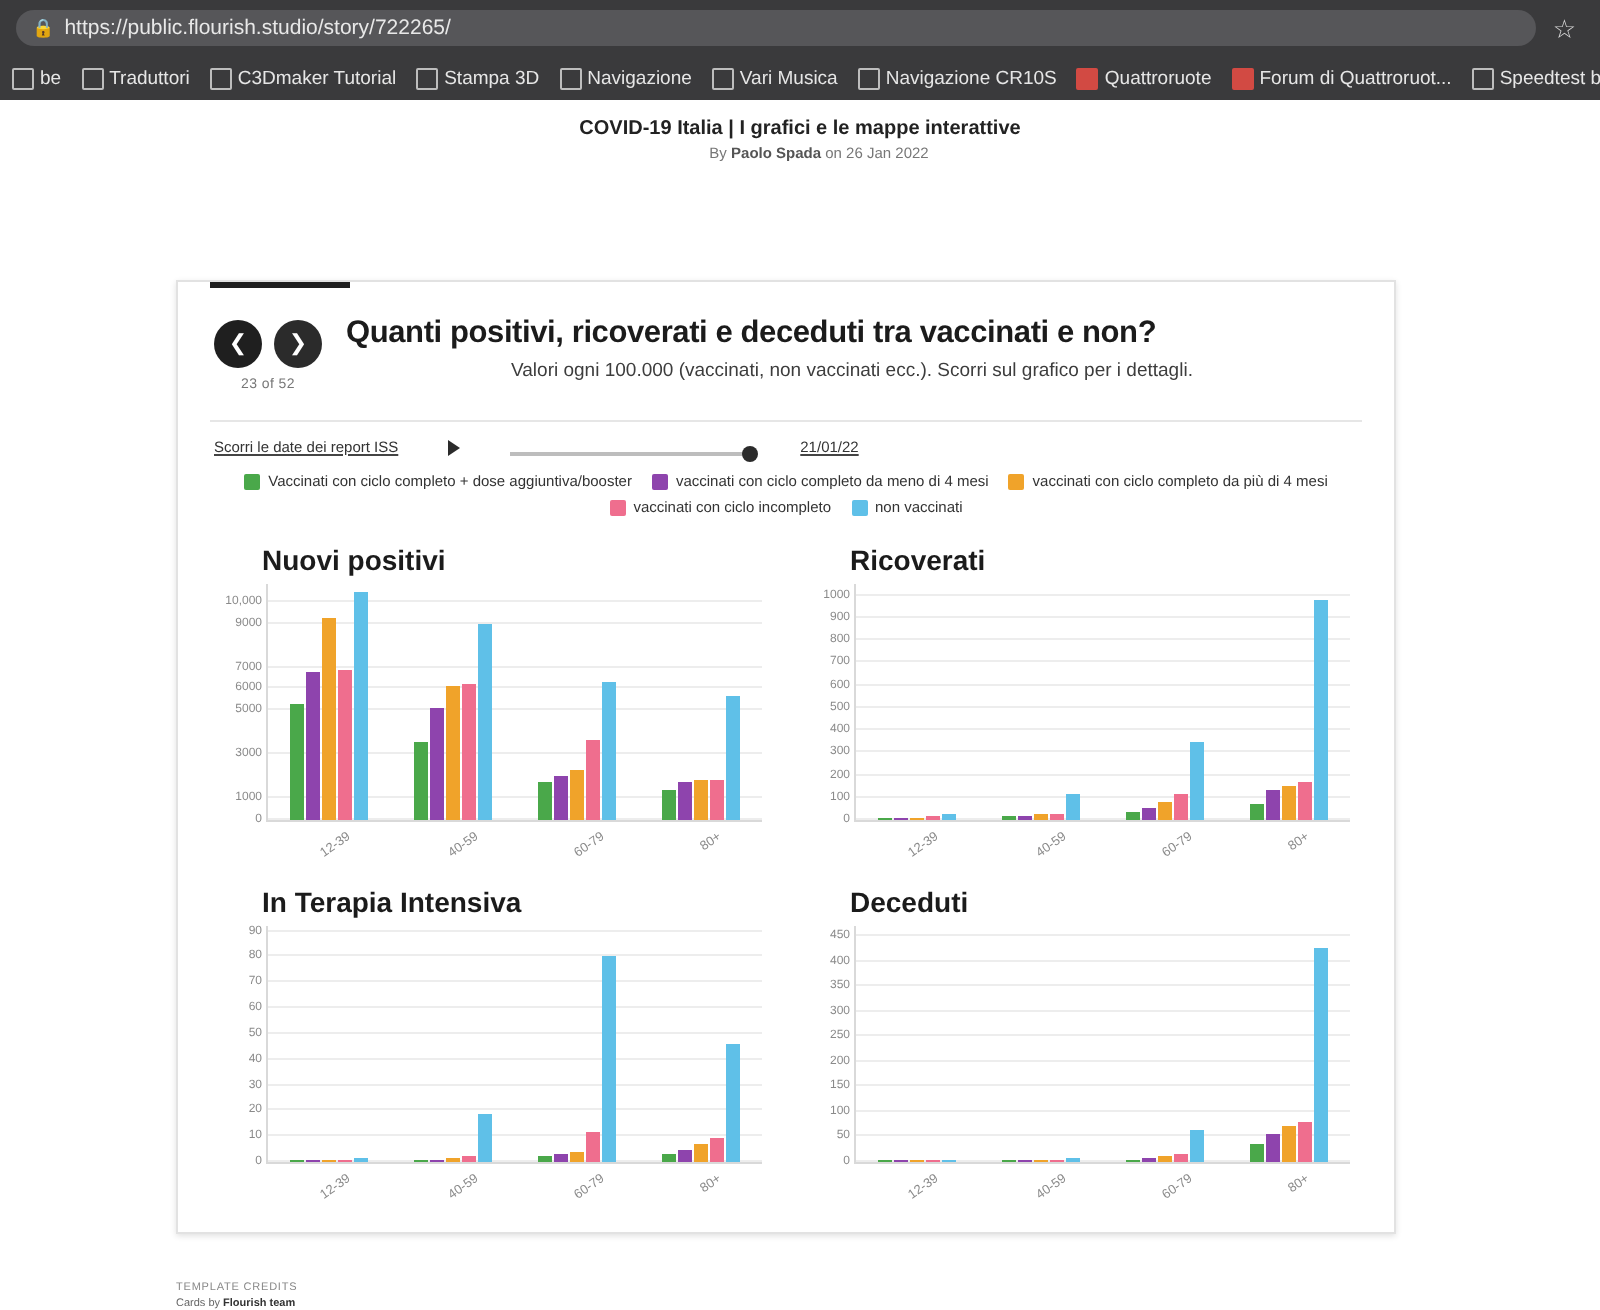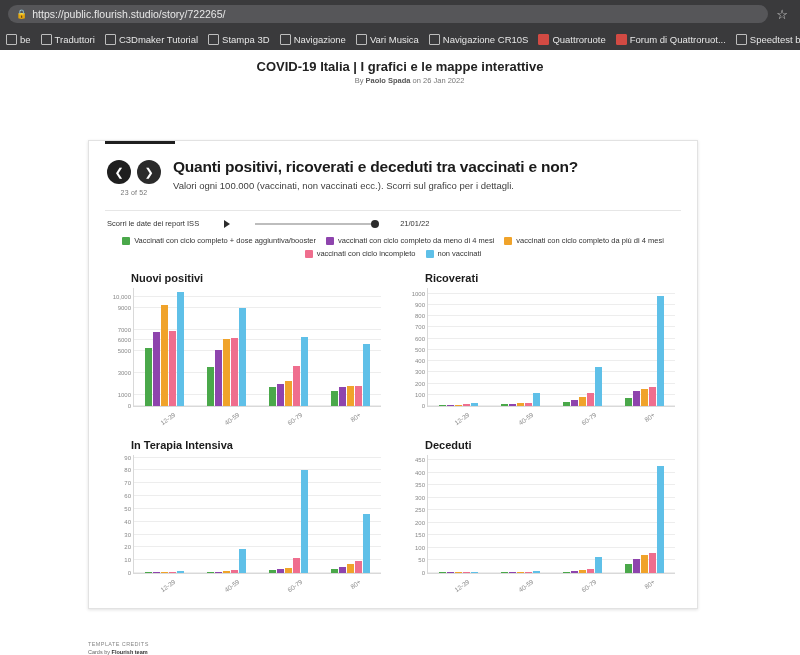--- a/index.html
+++ b/index.html
@@ -82,21 +82,21 @@
     height: 605px;
     background: #ffffff;
     position: relative;
     overflow: hidden;
   }
   .page-head {
     text-align: center;
     padding-top: 9px;
   }
   .page-title {
-    font-size: 13px;
+    font-size: 10px;
     font-weight: bold;
     color: #222;
   }
   .page-sub {
     font-size: 7.5px;
     color: #777;
     margin-top: 2px;
     margin-left: 19px;
   }
   .page-sub b { color: #555; font-weight: bold; }
@@ -147,40 +147,42 @@
     margin: 0;
     font-size: 15.5px;
     font-weight: bold;
     color: #1b1b1b;
     letter-spacing: -0.2px;
   }
   .headline p {
     margin: 4px 0 0 0;
     font-size: 9.5px;
     color: #3d3d3d;
+    text-align: center;
   }
   .card-rule {
     border-top: 1px solid #e6e6e6;
     margin: 8px 16px 0 16px;
   }
   .top-bar-accent {
     width: 70px;
     height: 3px;
     background: #1f1f1f;
     margin: 0 0 0 16px;
   }
 
   
   .slider-row {
     display: flex;
-    align-items: center;
+    align-items: flex-end;
     gap: 25px;
     padding: 8px 18px 2px 18px;
     font-size: 7.5px;
     color: #444;
+    text-decoration: underline;
   }
   .slider-label { font-size: 7.5px; color: #333; }
   .play-tri {
     width: 0; height: 0;
     border-left: 6px solid #2b2b2b;
     border-top: 4px solid transparent;
     border-bottom: 4px solid transparent;
   }
   .track {
     position: relative;
@@ -212,21 +214,21 @@
 
   
   .charts {
     display: grid;
     grid-template-columns: 1fr 1fr;
     grid-template-rows: auto auto;
     padding: 6px 10px 0 10px;
   }
   .panel { padding: 6px 6px 4px 6px; }
   .panel-title {
-    font-size: 11px;
+    font-size: 14px;
     font-weight: bold;
     color: #1b1b1b;
     margin: 0 0 4px 26px;
   }
   .plot {
     position: relative;
     height: 118px;
     margin-left: 28px;
     margin-right: 6px;
     border-left: 1px solid #d9d9d9;

